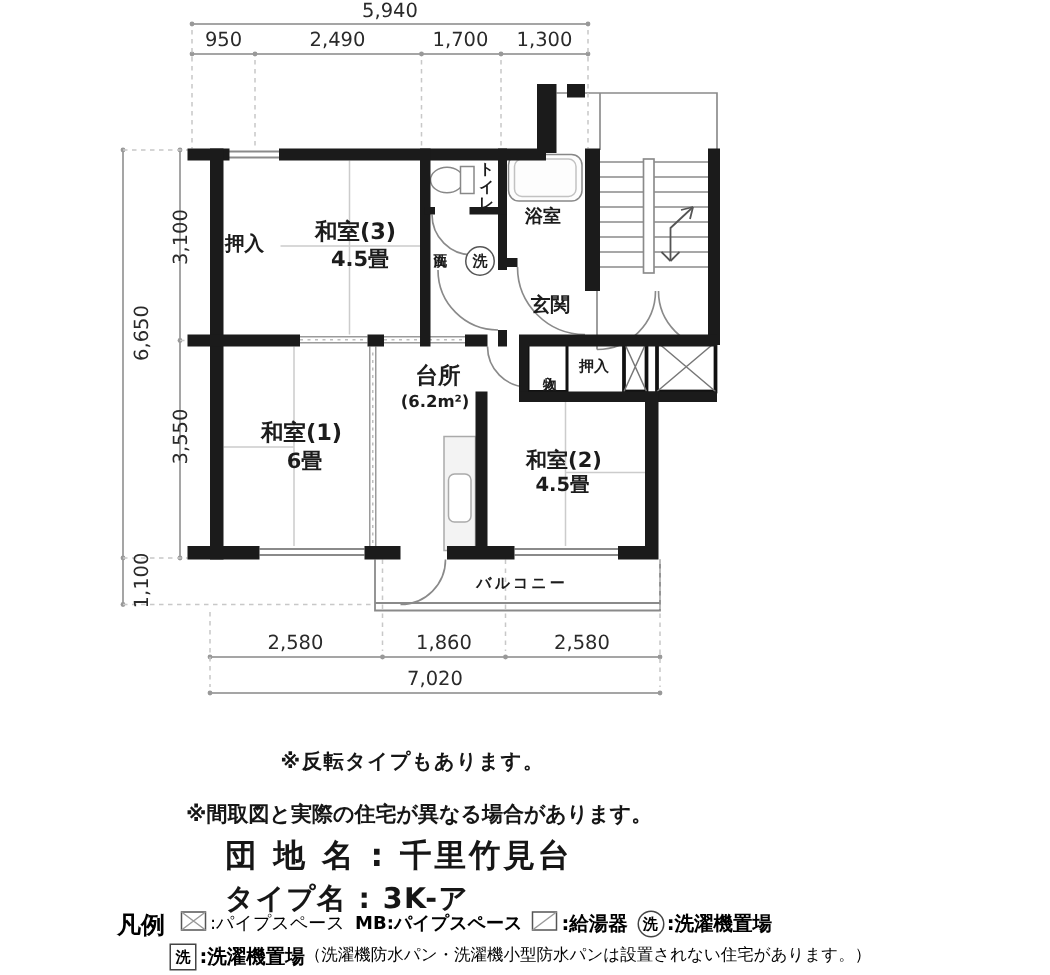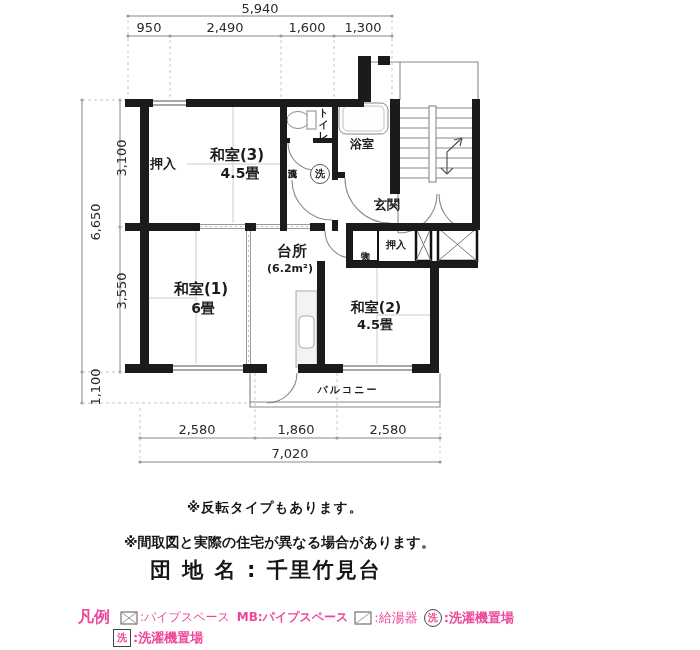--- a/index.html
+++ b/index.html
@@ -10,21 +10,21 @@
   .lbl{position:absolute;transform:translate(-50%,-50%);white-space:nowrap;font-weight:600;
        color:#1c1c1c;z-index:3;line-height:1;}
   .dim{position:absolute;transform:translate(-50%,-50%);white-space:nowrap;font-size:13px;
        color:#2a2a2a;z-index:3;line-height:1;}
   .dimv{transform:translate(-50%,-50%) rotate(-90deg);}
   .vtext{writing-mode:vertical-rl;text-orientation:upright;}
   .mark{position:absolute;transform:translate(-50%,-50%);width:18px;height:18px;border:1px solid #555;
         border-radius:50%;font-size:10px;display:flex;align-items:center;justify-content:center;
         background:#fff;font-weight:600;z-index:3;}
   .note{position:absolute;white-space:nowrap;z-index:3;color:#161616;}
-  .lrow{position:absolute;display:flex;align-items:center;white-space:nowrap;z-index:3;color:#ec4899;}
+  .lrow{position:absolute;display:flex;white-space:nowrap;z-index:3;color:#000000;}
   .sym{display:inline-flex;margin:0 2px 0 6px;}
   .lbox,.lcirc{width:16px;height:16px;border:1px solid #444;font-size:10px;display:inline-flex;
         align-items:center;justify-content:center;font-weight:600;background:#fff;}
   .lcirc{border-radius:50%;}
 </style>
 </head>
 <body>
 
 <div class="canvas">
 
@@ -150,68 +150,70 @@
   <div class="w" style="left:358px;top:56px;width:13px;height:46px"></div>
   <div class="w" style="left:378px;top:56px;width:12px;height:9px"></div>
 
   <span class="lbl" style="left:163px;top:163px;font-size:13px">押入</span>
   <span class="lbl" style="left:237px;top:155px;font-size:15px">和室(3)</span>
   <span class="lbl" style="left:240px;top:173px;font-size:14px">4.5畳</span>
   <span class="lbl vtext" style="left:323px;top:118px;font-size:10px">トイレ</span>
   <span class="lbl" style="left:362px;top:144px;font-size:12px">浴室</span>
   <span class="lbl vtext" style="left:292px;top:162px;font-size:9px">洗面</span>
   <span class="mark" style="left:320px;top:174px">洗</span>
-  <span class="lbl" style="left:387px;top:204px;font-size:13px">玄関</span>
+  <span class="lbl" style="left:367px;top:204px;font-size:13px">玄関</span>
   <span class="lbl" style="left:292px;top:251px;font-size:15px">台所</span>
   <span class="lbl" style="left:290px;top:268px;font-size:11px">(6.2m²)</span>
   <span class="lbl" style="left:201px;top:289px;font-size:15px">和室(1)</span>
   <span class="lbl" style="left:203px;top:308px;font-size:14px">6畳</span>
   <span class="lbl" style="left:376px;top:307px;font-size:14px">和室(2)</span>
   <span class="lbl" style="left:375px;top:324px;font-size:13px">4.5畳</span>
   <span class="lbl vtext" style="left:365px;top:244px;font-size:9px">物入</span>
   <span class="lbl" style="left:396px;top:245px;font-size:10px">押入</span>
   <span class="lbl" style="left:348px;top:390px;font-size:10px;letter-spacing:2px">バルコニー</span>
 
   <span class="dim" style="left:260px;top:8px">5,940</span>
   <span class="dim" style="left:149px;top:27px">950</span>
   <span class="dim" style="left:225px;top:27px">2,490</span>
-  <span class="dim" style="left:307px;top:27px">1,600</span>
+  <span class="dim" style="left:307px;top:27px">1,700</span>
   <span class="dim" style="left:363px;top:27px">1,300</span>
   <span class="dim dimv" style="left:95px;top:222px">6,650</span>
   <span class="dim dimv" style="left:121px;top:158px">3,100</span>
   <span class="dim dimv" style="left:121px;top:291px">3,550</span>
   <span class="dim dimv" style="left:95px;top:387px">1,100</span>
   <span class="dim" style="left:197px;top:429px">2,580</span>
   <span class="dim" style="left:296px;top:429px">1,860</span>
   <span class="dim" style="left:388px;top:429px">2,580</span>
   <span class="dim" style="left:290px;top:453px">7,020</span>
 
   <span class="note" style="left:124px;top:534px;font-size:14px;font-weight:600">※間取図と実際の住宅が異なる場合があります。</span>
   <span class="note" style="left:187px;top:499px;font-size:13.5px;font-weight:600;letter-spacing:1px">※反転タイプもあります。</span>
   <span class="note" style="left:150px;top:556px;font-size:21px;font-weight:700;letter-spacing:2px">団 地 名 : 千里竹見台</span>
+  <span class="note" style="left:150px;top:586px;font-size:19px;font-weight:700;letter-spacing:1px">タイプ名 : 3K-ア</span>
 
   <div class="lrow" style="left:78px;top:607px">
     <span style="font-size:16px;font-weight:700;margin-right:4px">凡例</span>
     <span class="sym">
       <svg width="18" height="14">
           <rect x="1" y="1" width="16" height="12" fill="#fff" stroke="#555"></rect>
           <path d="M1,1L17,13M17,1L1,13" stroke="#999" fill="none"></path>
         </svg>
     </span>
     <span style="font-size:12px;font-weight:400">:パイプスペース</span>
     <span style="font-size:12px;font-weight:600;margin-left:7px">MB:パイプスペース</span>
     <span class="sym">
       <svg width="18" height="14">
           <rect x="1" y="1" width="16" height="12" fill="#fff" stroke="#555"></rect>
           <path d="M1,13L17,1" stroke="#999" fill="none"></path>
         </svg>
     </span>
-    <span style="font-size:13px;font-weight:400">:給湯器</span>
+    <span style="font-size:13px;font-weight:700">:給湯器</span>
     <span class="lcirc sym">洗</span>
     <span style="font-size:13px;font-weight:600">:洗濯機置場</span>
   </div>
 
   <div class="lrow" style="left:113px;top:629px">
     <span class="lbox">洗</span>
     <span style="font-size:13px;font-weight:600;margin-left:2px">:洗濯機置場</span>
+    <span style="font-size:11px;font-weight:500">（洗濯機防水パン・洗濯機小型防水パンは設置されない住宅があります。）</span>
   </div>
 
 </div>
 
 </body></html>

